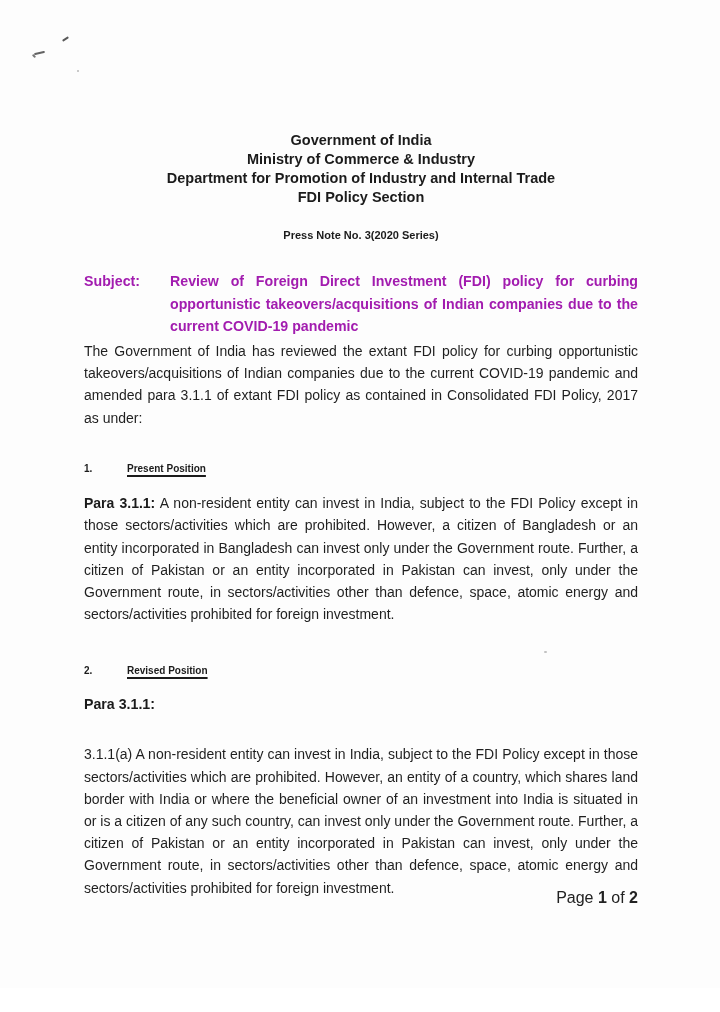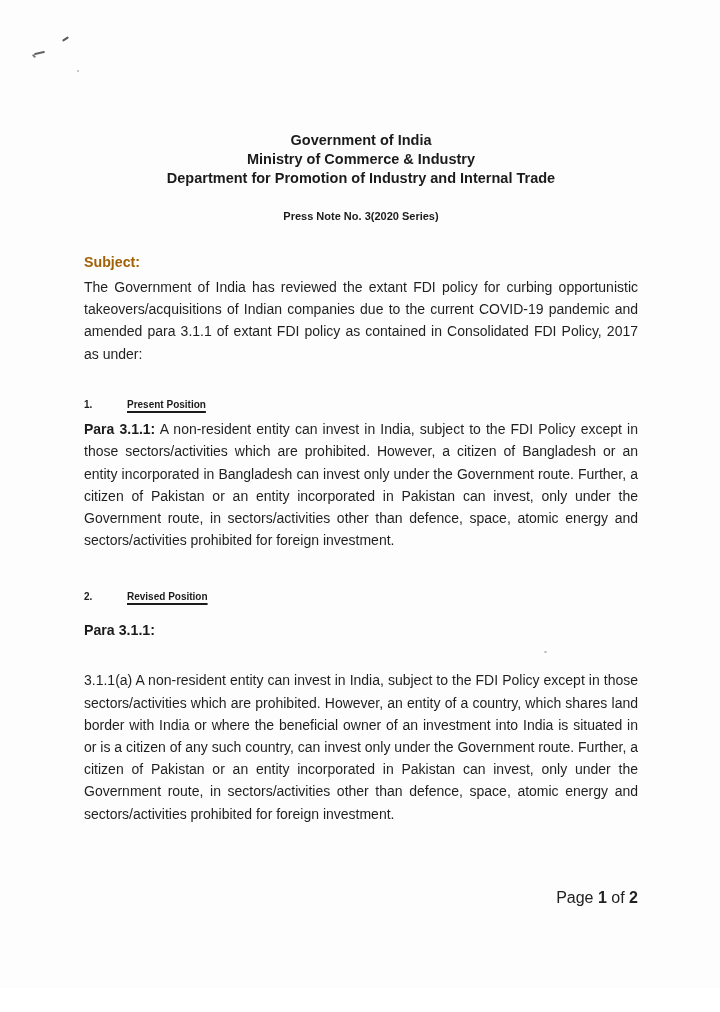--- a/index.html
+++ b/index.html
@@ -35,21 +35,21 @@
     line-height: 19px;
     color: #1b1b1b;
   }
   .subject-row {
     margin-top: 25px;
     display: flex;
     align-items: flex-start;
     font-weight: 700;
     font-size: 14.2px;
     line-height: 22.5px;
-    color: #a16207;
+    color: #a21caf;
   }
   .subject-label { width: 86px; flex: 0 0 86px; }
   .subject-text { flex: 1; text-align: justify; }
   .intro {
     margin-top: 2px;
     font-size: 14px;
     line-height: 22.4px;
     text-align: justify;
   }
   .section-heading {
@@ -64,21 +64,21 @@
     text-underline-offset: 3px;
     text-decoration-thickness: 1.5px;
   }
   .s1-heading { margin-top: 30px; }
   .para {
     font-size: 14px;
     line-height: 22.2px;
     text-align: justify;
   }
   .para .para-label { font-weight: 700; color: #1b1b1b; }
-  .para1 { margin-top: 4px; }
+  .para1 { margin-top: 14px; }
   .s2-heading { margin-top: 36px; }
   .para2-label {
     margin-top: 13px;
     font-weight: 700;
     font-size: 14.2px;
     line-height: 22px;
     color: #1b1b1b;
   }
   .para2 { margin-top: 28px; }
   .footer {
@@ -107,26 +107,28 @@
   <span class="artifact a-stroke3"></span>
   <span class="artifact a-dot1"></span>
   <span class="artifact a-dot2"></span>
 
   <div class="content">
 
     <div class="doc-header">
       <div>Government of India</div>
       <div>Ministry of Commerce &amp; Industry</div>
       <div>Department for Promotion of Industry and Internal Trade</div>
+      <div>FDI Policy Section</div>
     </div>
 
     <div class="press-note">Press Note No. 3(2020 Series)</div>
 
     <div class="subject-row">
       <span class="subject-label">Subject:</span>
+      <span class="subject-text">Review of Foreign Direct Investment (FDI) policy for curbing opportunistic takeovers/acquisitions of Indian companies due to the current COVID-19 pandemic</span>
     </div>
 
     <p class="intro">The Government of India has reviewed the extant FDI policy for curbing opportunistic takeovers/acquisitions of Indian companies due to the current COVID-19 pandemic and amended para 3.1.1 of extant FDI policy as contained in Consolidated FDI Policy, 2017 as under:</p>
 
     <div class="section-heading s1-heading">
       <span class="sec-num">1.</span><span class="sec-title">Present Position</span>
     </div>
 
     <p class="para para1">
       <span class="para-label">Para 3.1.1:</span>

